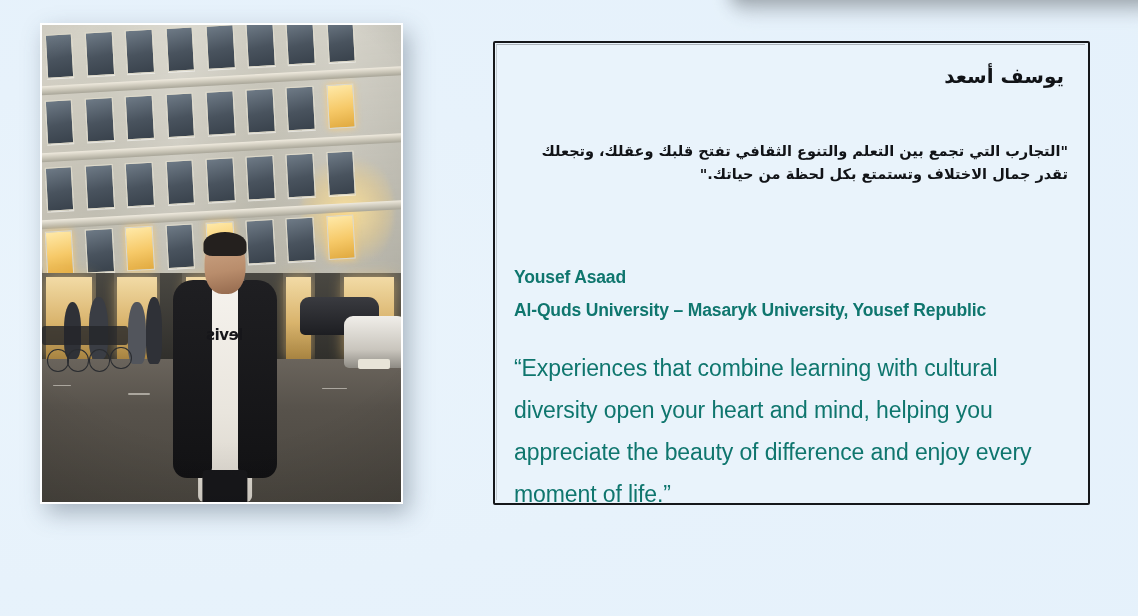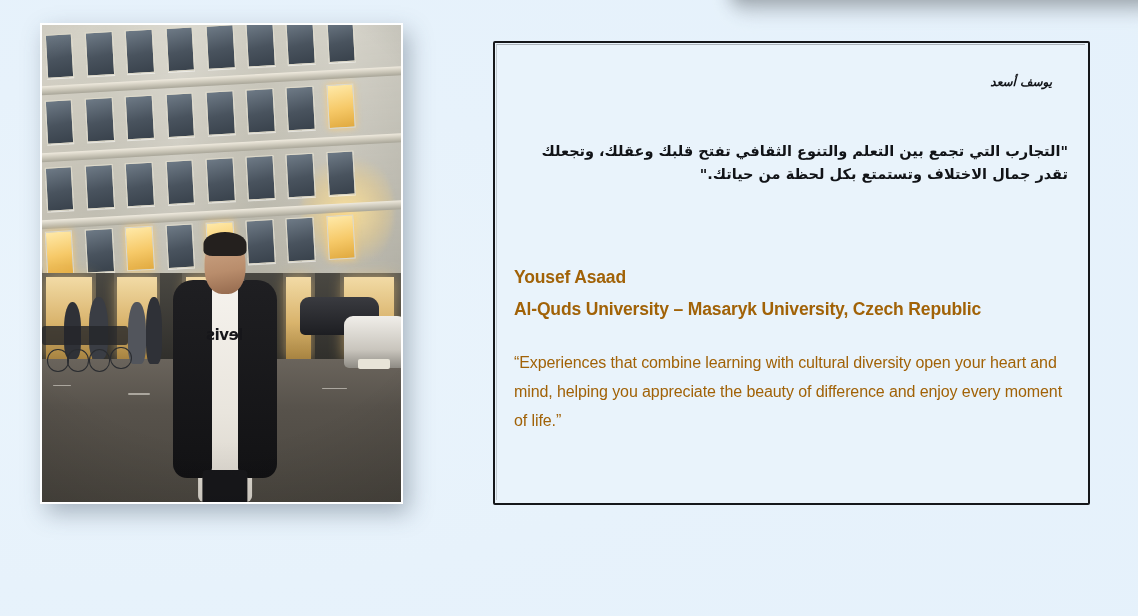--- a/index.html
+++ b/index.html
@@ -259,63 +259,62 @@
 
   
   #arabic-block {
     direction: rtl;
     text-align: right;
     font-family: "DejaVu Sans", sans-serif;
     color: #111317;
     padding-right: 3px;
   }
   .ar-name {
-    font-size: 12px;
+    font-size: 20px;
     font-weight: bold;
     line-height: 1.55;
-    margin: 16px;
-    font-style: italic;
+    margin: 4px;
   }
   .ar-affil {
     font-size: 14.5px;
     font-weight: bold;
     line-height: 1.55;
     margin: 0;
   }
   .ar-quote {
     font-size: 14.5px;
     font-weight: bold;
     line-height: 1.62;
     margin: 48px 0 0 0;
   }
 
   
   #english-block {
     direction: ltr;
     text-align: left;
-    color: #a16207;
+    color: #0f766e;
     padding-left: 9px;
     margin-top: 74px;
   }
   .en-name {
     font-size: 17.5px;
     font-weight: bold;
     line-height: 1.86;
     margin: 0;
     letter-spacing: -.15px;
   }
   .en-affil {
     font-size: 17.5px;
     font-weight: bold;
     line-height: 1.86;
     margin: 0;
     letter-spacing: -.15px;
   }
   .en-quote {
-    font-size: 16px;
+    font-size: 23px;
     font-weight: normal;
     line-height: 1.82;
     margin: 22px 0 4px 0;
     max-width: 575px;
     letter-spacing: -.1px;
   }
 </style>
 </head>
 <body>
 
@@ -423,18 +422,18 @@
 <div id="quote-card">
   <div id="card-inner">
 
     <div id="arabic-block">
       <p class="ar-name">يوسف أسعد</p>
       <p class="ar-quote">"التجارب التي تجمع بين التعلم والتنوع الثقافي تفتح قلبك وعقلك، وتجعلك تقدر جمال الاختلاف وتستمتع بكل لحظة من حياتك."</p>
     </div>
 
     <div id="english-block">
       <p class="en-name">Yousef Asaad</p>
-      <p class="en-affil">Al-Quds University – Masaryk University, Czech Republic</p>
+      <p class="en-affil">Al-Quds University – Masaryk University, Yousef Republic</p>
       <p class="en-quote">“Experiences that combine learning with cultural diversity open your heart and mind, helping you appreciate the beauty of difference and enjoy every moment of life.”</p>
     </div>
 
   </div>
 </div>
 
 </body></html>

